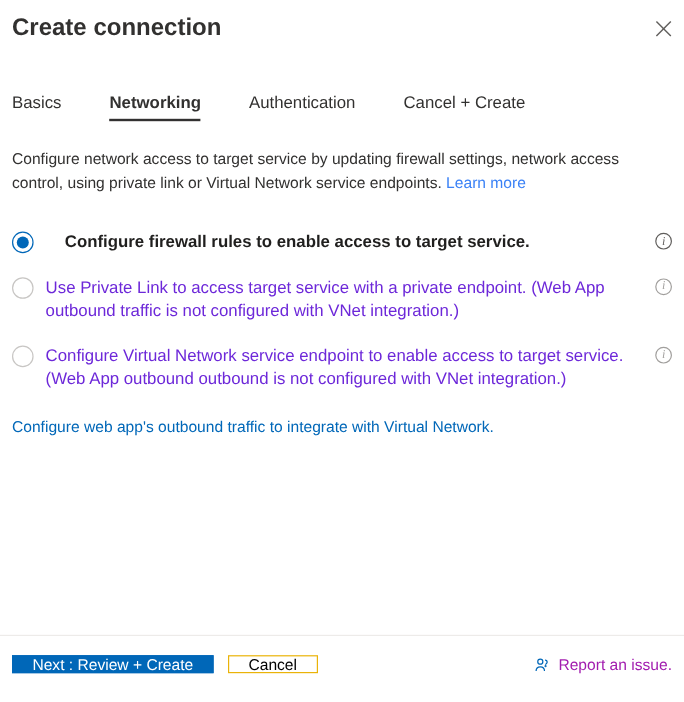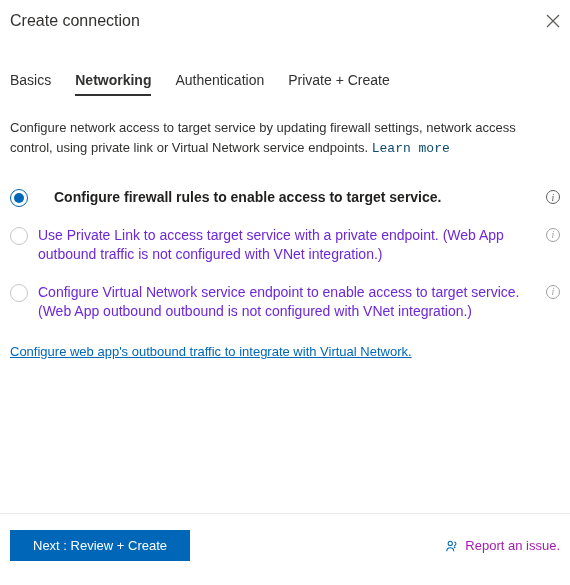--- a/index.html
+++ b/index.html
@@ -9,54 +9,54 @@
       font-size: 13px;
       color: #323130;
       width: 570px;
       height: 585px;
       display: flex;
       flex-direction: column;
       background: #fff;
     }
     .panel { padding: 12px 10px 0 10px; flex: 1; display: flex; flex-direction: column; }
     .header { display: flex; align-items: center; justify-content: space-between; padding-bottom: 8px; }
-    .title { font-size: 16px; font-weight: 400; color: #323130; }
+    .title { font-size: 20px; font-weight: 700; color: #323130; }
     .close { width: 14px; height: 14px; stroke: #605e5c; stroke-width: 1.2; cursor: pointer; }
-    .tabs { display: flex; gap: 24px; margin-top: 28px; border-bottom: none; }
+    .tabs { display: flex; gap: 40px; margin-top: 28px; border-bottom: none; }
     .tab { padding: 6px 0 8px; font-size: 14px; color: #323130; cursor: pointer; position: relative; }
     .tab.active { font-weight: 600; }
     .tab.active::after {
       content: ""; position: absolute; left: 0; right: 0; bottom: 0; height: 2px; background: #323130;
     }
     .desc { margin-top: 22px; line-height: 1.5; color: #323130; }
-    .link { color: #0c4a6e; cursor: pointer; font-family: Liberation Mono, monospace; }
+    .link { color: #3b82f6; cursor: pointer; }
     .options { margin-top: 30px; display: flex; flex-direction: column; gap: 18px; }
     .option { display: flex; align-items: flex-start; gap: 10px; }
     .radio {
       width: 18px; height: 18px; border-radius: 50%; border: 1px solid #8a8886; flex: 0 0 18px;
       display: flex; align-items: center; justify-content: center; margin-top: 1px;
     }
     .radio.selected { border-color: #0067b8; border-width: 1px; }
     .radio.selected .dot { width: 10px; height: 10px; border-radius: 50%; background: #0067b8; }
     .radio.disabled { border-color: #c8c6c4; }
     .option-label { font-size: 14px; line-height: 1.4; flex: 1; }
     .option-label.bold { font-weight: 600; color: #201f1e; margin-left: 16px; }
     .option-label.disabled { color: #6d28d9; }
     .info-icon {
       width: 14px; height: 14px; border: 1px solid currentColor; border-radius: 50%;
       display:inline-flex; align-items:center; justify-content:center; font-size:10px; font-style: italic;
       font-family: Georgia, serif; color:#605e5c; margin-left:2px; flex:0 0 14px; margin-top:2px;
     }
     .info-icon.disabled { color:#a19f9d; }
-    .cfg-link { margin-top: 22px; color:#0067b8; font-size:13px; cursor:pointer;text-decoration:underline; }
+    .cfg-link { margin-top: 22px; color:#0067b8; font-size:13px; cursor:pointer; }
     .footer {
       border-top: 1px solid #edebe9; padding: 16px 10px 24px; display:flex; align-items:center; gap:12px;
     }
     .btn {
-      height: 31px; padding: 0 16px; font-size:13px; border:7px solid #eab308; background:#fff; cursor:pointer;
+      height: 15px; padding: 0 16px; font-size:13px; border:1px solid #eab308; background:#fff; cursor:pointer;
       display:flex; align-items:center;
     }
     .btn.primary { background:#0067b8; border-color:#0067b8; color:#fff; }
     .spacer { flex:1; }
     .report { color:#a21caf; font-size:13px; display:flex; align-items:center; gap:6px; cursor:pointer; }
     .person-icon { width:14px; height:14px; }
   </style>
 </head>
 <body>
 
@@ -66,21 +66,21 @@
     <svg class="close" viewBox="0 0 14 14">
       <line x1="1" y1="1" x2="13" y2="13"></line>
       <line x1="13" y1="1" x2="1" y2="13"></line>
     </svg>
   </div>
 
   <div class="tabs">
     <div class="tab">Basics</div>
     <div class="tab active">Networking</div>
     <div class="tab">Authentication</div>
-    <div class="tab">Private + Create</div>
+    <div class="tab">Cancel + Create</div>
   </div>
 
   <div class="desc">
     <span>Configure network access to target service by updating firewall settings, network access control, using private link or Virtual Network service endpoints. </span><span class="link">Learn more</span>
   </div>
 
   <div class="options">
 
     <div class="option">
       <div class="radio selected">
@@ -104,20 +104,21 @@
 
   </div>
 
   <div class="cfg-link">Configure web app's outbound traffic to integrate with Virtual Network.</div>
 
   <div class="spacer"></div>
 </div>
 
 <div class="footer">
   <button class="btn primary">Next : Review + Create</button>
+  <button class="btn">Cancel</button>
   <div class="spacer"></div>
   <div class="report">
     <svg class="person-icon" viewBox="0 0 16 16" fill="none" stroke="#0067b8" stroke-width="1.2">
       <circle cx="6" cy="5" r="2.4"></circle>
       <path d="M2 14c0-2.5 1.8-4 4-4s4 1.5 4 4"></path>
       <path d="M10.5 3.5c1.2 0 2 .9 2 2 0 .8-.5 1.2-.9 1.5-.3.2-.6.4-.6.9"></path>
       <circle cx="11" cy="9.3" r="0.4" fill="#0067b8"></circle>
     </svg>
     <span>Report an issue.</span>
   </div>

